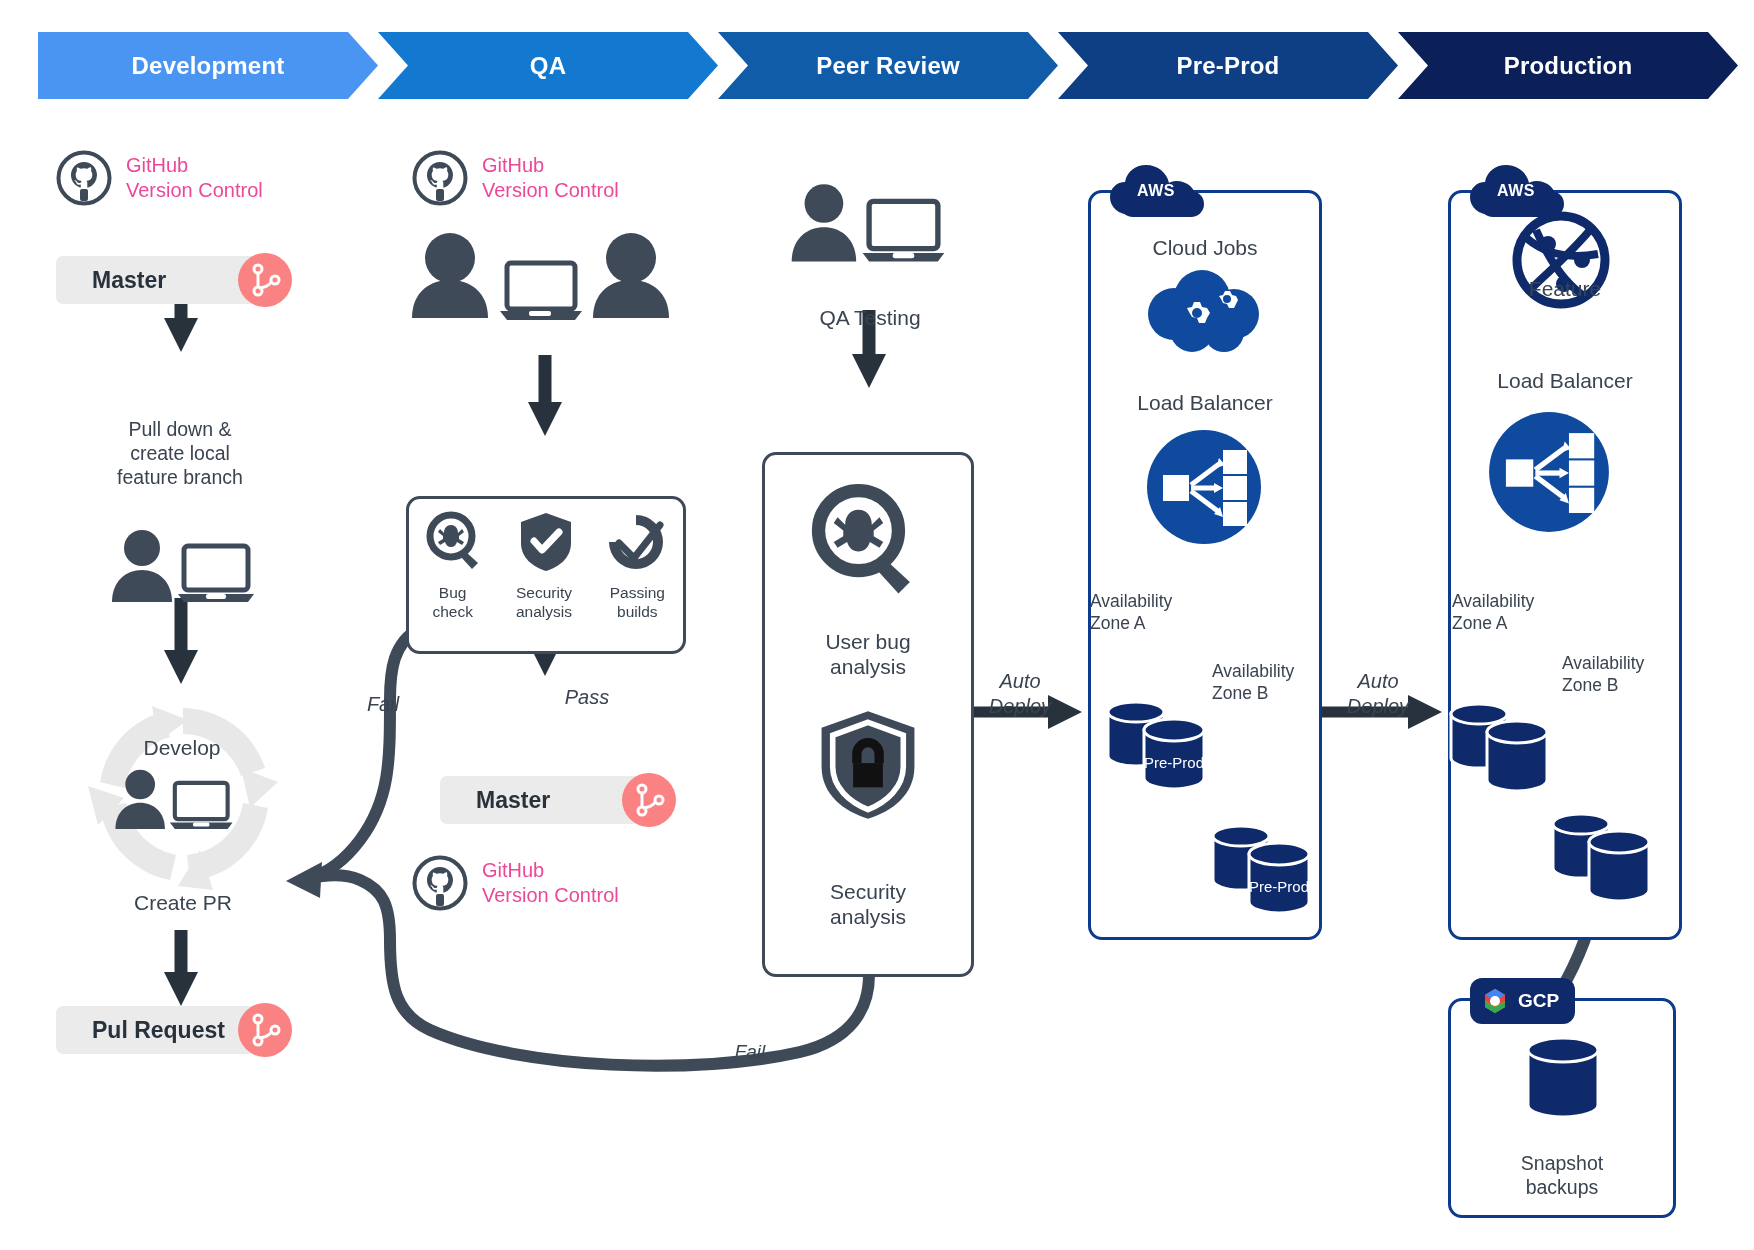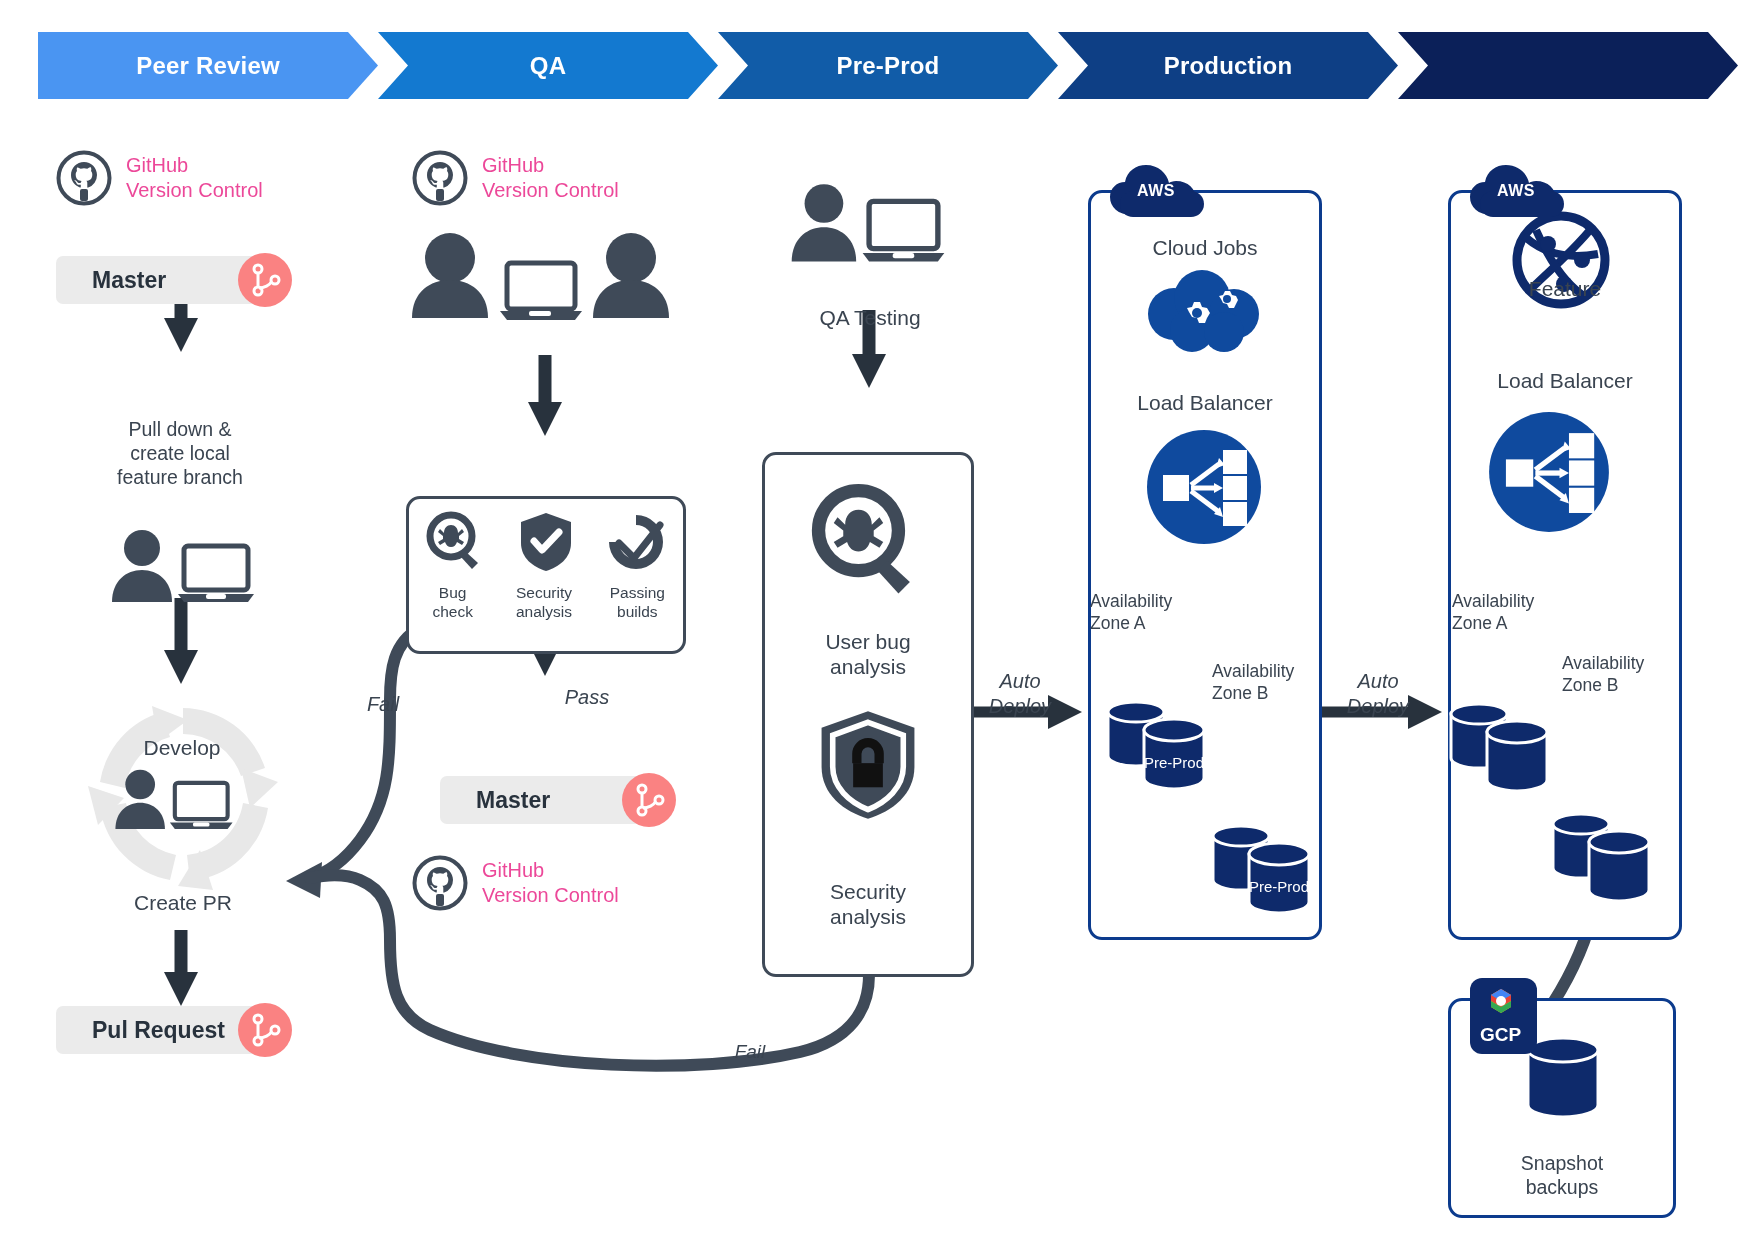--- a/index.html
+++ b/index.html
@@ -82,24 +82,27 @@
         <path d="M38,32 L348,32 L378,65.5 L348,99 L38,99 Z" fill="#4a95f2"></path>
         <path d="M378,32 L688,32 L718,65.5 L688,99 L378,99 L408,65.5 Z" fill="#1379d0"></path>
         <path d="M718,32 L1028,32 L1058,65.5 L1028,99 L718,99 L748,65.5 Z" fill="#115ca8"></path>
         <path d="M1058,32 L1368,32 L1398,65.5 L1368,99 L1058,99 L1088,65.5 Z" fill="#0e3f85"></path>
         <path d="M1398,32 L1708,32 L1738,65.5 L1708,99 L1398,99 L1428,65.5 Z" fill="#0b2059"></path>
       </g>
   </svg>
 
   <div class="banner">
     <div class="chev" style="width:340px;">
-      <span class="chev-label">Peer Review</span>
+      <span class="chev-label">Development</span>
     </div>
     <div class="chev" style="width:340px;">
       <span class="chev-label">QA</span>
+    </div>
+    <div class="chev" style="width:340px;">
+      <span class="chev-label">Peer Review</span>
     </div>
     <div class="chev" style="width:340px;">
       <span class="chev-label">Pre-Prod</span>
     </div>
     <div class="chev" style="width:340px;">
       <span class="chev-label">Production</span>
     </div>
   </div>
 
   <svg class="svgfull" viewBox="0 0 1754 1250">
@@ -570,21 +573,21 @@
       <g fill="#0e2a6b" stroke="#fff" stroke-width="3">
         <path d="M8 24 h56 v44 a28 10 0 0 1 -56 0 z"></path>
           <ellipse cx="36" cy="24" rx="28" ry="10"></ellipse>
         <path d="M44 42 h60 v48 a30 11 0 0 1 -60 0 z"></path>
           <ellipse cx="74" cy="42" rx="30" ry="11"></ellipse>
       </g>
     </svg>
   </div>
 
   <div class="awsbox" style="left:1448px; top:998px; width:228px; height:220px;"></div>
-  <div class="gcptag" style="left:1470px; top:978px;flex-direction:column;">
+  <div class="gcptag" style="left:1470px; top:978px;">
     <span>
       <svg width="30" height="30" viewBox="0 0 30 30">
         <path d="M15 3 l10 6 v12 l-10 6 -10-6 V9 z" fill="#fbbc05"></path>
         <path d="M15 3 l10 6 v6 l-10 6 -10-6 V9 z" fill="#ea4335"></path>
         <path d="M5 15 l10 6 10-6 v6 l-10 6 -10-6 z" fill="#34a853"></path>
         <path d="M15 3 l10 6 -10 6 -10-6 z" fill="#4285f4"></path>
         <circle cx="15" cy="15" r="5" fill="#fff"></circle>
       </svg>
     </span>
     <span class="gtxt">GCP</span>

